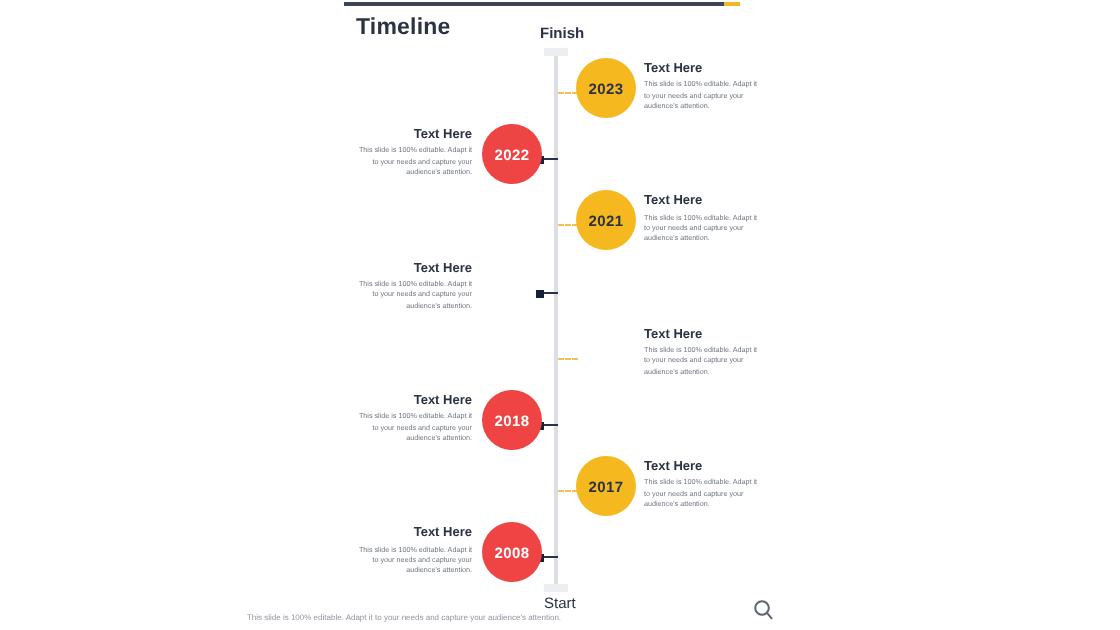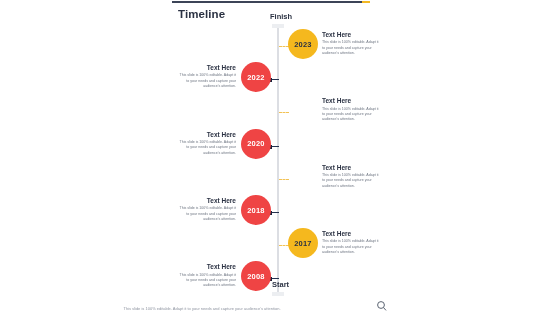--- a/index.html
+++ b/index.html
@@ -66,23 +66,23 @@
 
   #finish-label {
     position: absolute;
     left: 270px; top: 12px;
     font-size: 7.5px;
     font-weight: bold;
     color: #2b3243;
   }
   #start-label {
     position: absolute;
-    left: 272px; top: 280px;
+    left: 272px; top: 297px;
     font-size: 7.5px;
-    font-weight: bold;
+    font-weight: normal;
     color: #2b3243;
     text-align: center;
   }
 
   
   .row {
     position: absolute;
     left: 0;
     width: 464px;
     height: 36px;
@@ -213,30 +213,30 @@
           <span class="dot"></span>
         </div>
         <div class="node blue">2022</div>
         <div class="block left">
           <p class="block-title">Text Here</p>
           <p class="block-body">This slide is 100% editable. Adapt it to your needs and capture your audience's attention.</p>
         </div>
       </div>
       <div class="row" style="top: 95.4px;">
         <div class="conn right"></div>
+        <div class="node yellow">2021</div>
         <div class="block right">
           <p class="block-title">Text Here</p>
           <p class="block-body">This slide is 100% editable. Adapt it to your needs and capture your audience's attention.</p>
         </div>
       </div>
       <div class="row" style="top: 128.6px;">
         <div class="conn left">
           <span class="dot"></span>
         </div>
-        <div class="node blue">2020</div>
         <div class="block left">
           <p class="block-title">Text Here</p>
           <p class="block-body">This slide is 100% editable. Adapt it to your needs and capture your audience's attention.</p>
         </div>
       </div>
       <div class="row" style="top: 161.8px;">
         <div class="conn right"></div>
         <div class="block right">
           <p class="block-title">Text Here</p>
           <p class="block-body">This slide is 100% editable. Adapt it to your needs and capture your audience's attention.</p>

